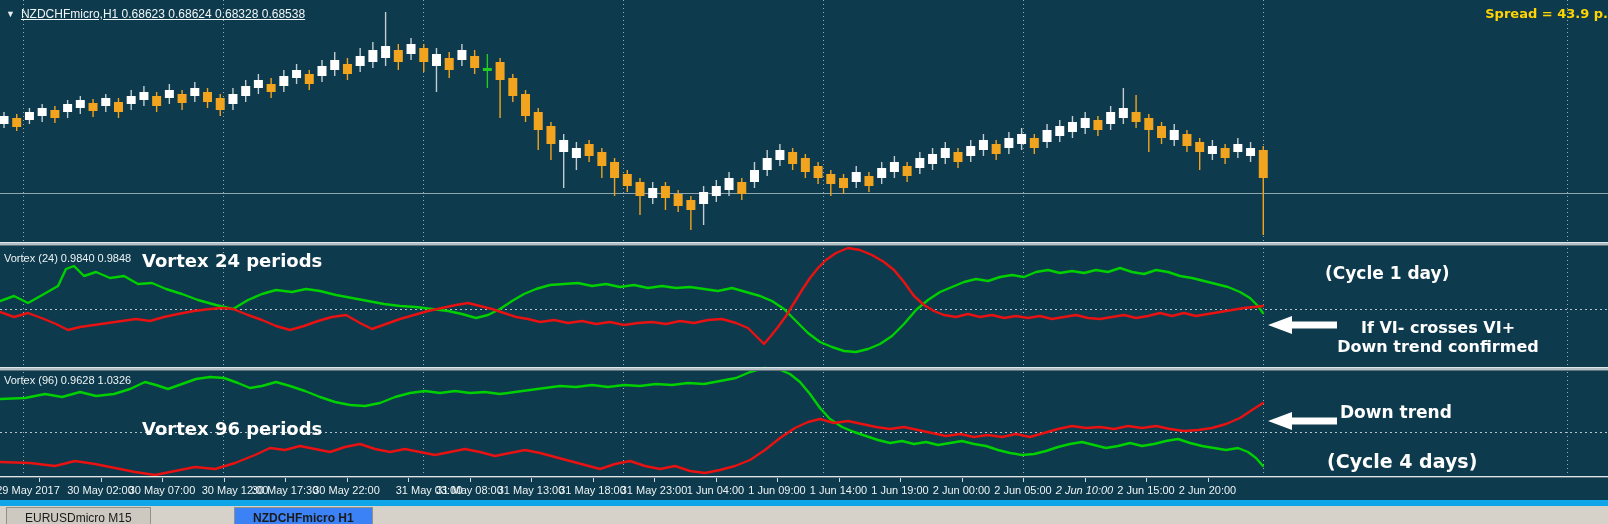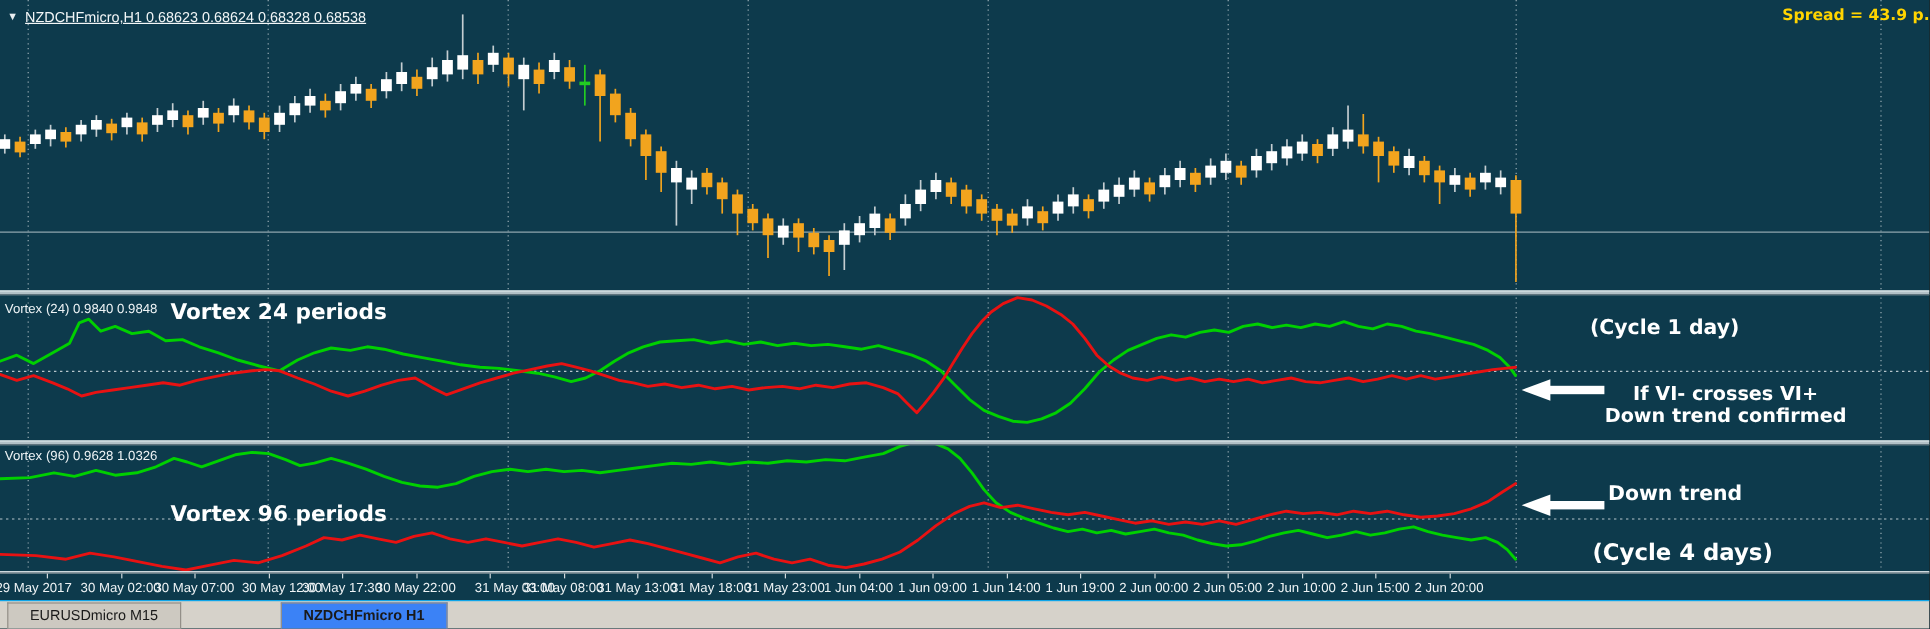--- a/index.html
+++ b/index.html
@@ -10,21 +10,21 @@
   .symbol-line{left:6px;top:7px;font-size:12px;color:#f2f6f7;text-decoration:underline;}
   .symbol-line .dd{display:inline-block;font-size:9px;margin-right:6px;transform:translateY(-1px);color:#e8eef0;}
   .spread{right:0px;top:6px;font-size:13px;font-weight:bold;color:#ffd400;
           font-family:"DejaVu Sans",sans-serif;}
   .ind-label{font-size:11px;color:#eef3f5;}
   .big-note{font-family:"DejaVu Sans",sans-serif;font-weight:bold;color:#ffffff;}
   .sep{position:absolute;left:0;width:1608px;background:#b2c0c6;border-top:1px solid #dde7ea;border-bottom:1px solid #5f737d;box-sizing:border-box;}
   #time-axis{position:absolute;left:0;top:478px;width:1608px;height:22px;}
   .axis-label{position:absolute;top:6px;transform:translateX(-50%);font-size:11px;color:#eef3f5;white-space:nowrap;}
   .axis-tick{position:absolute;top:0px;width:1px;height:4px;background:#cfd9dd;}
-  #tab-bar{position:absolute;left:0;top:500px;width:1608px;height:24px;background:#d6d2ca;border-top:1px solid #0ea5e9;box-sizing:border-box;}
+  #tab-bar{position:absolute;left:0;top:500px;width:1608px;height:24px;background:#d6d2ca;border-top:6px solid #0ea5e9;box-sizing:border-box;}
   .tab{position:absolute;top:1px;height:22px;line-height:21px;padding:0 18px;font-size:12px;color:#1a1a1a;
        border:1px solid #938f88;border-bottom:none;box-sizing:border-box;text-align:center;}
   .tab.inactive{left:6px;background:#cdc9c1;}
   .tab.active{left:234px;background:#3b82f6;font-weight:bold;}
   .arrow-svg{position:absolute;}
 </style>
 </head>
 <body>
 
 <div id="app">
@@ -308,21 +308,21 @@
       <span class="axis-label" style="left: 777px;">1 Jun 09:00</span>
       <i class="axis-tick" style="left: 838.5px;"></i>
       <span class="axis-label" style="left: 838.5px;">1 Jun 14:00</span>
       <i class="axis-tick" style="left: 900px;"></i>
       <span class="axis-label" style="left: 900px;">1 Jun 19:00</span>
       <i class="axis-tick" style="left: 961.5px;"></i>
       <span class="axis-label" style="left: 961.5px;">2 Jun 00:00</span>
       <i class="axis-tick" style="left: 1023px;"></i>
       <span class="axis-label" style="left: 1023px;">2 Jun 05:00</span>
       <i class="axis-tick" style="left: 1084.5px;"></i>
-      <span class="axis-label" style="left: 1084.5px;">2 Jun 10:00</span>
+      <span class="axis-label" style="left: 1084.5px; font-style: italic;">2 Jun 10:00</span>
       <i class="axis-tick" style="left: 1146px;"></i>
       <span class="axis-label" style="left: 1146px;">2 Jun 15:00</span>
       <i class="axis-tick" style="left: 1207.5px;"></i>
       <span class="axis-label" style="left: 1207.5px;">2 Jun 20:00</span>
     </div>
 
   <div id="tab-bar">
     <div class="tab inactive">EURUSDmicro M15</div>
     <div class="tab active">NZDCHFmicro H1</div>
   </div>

